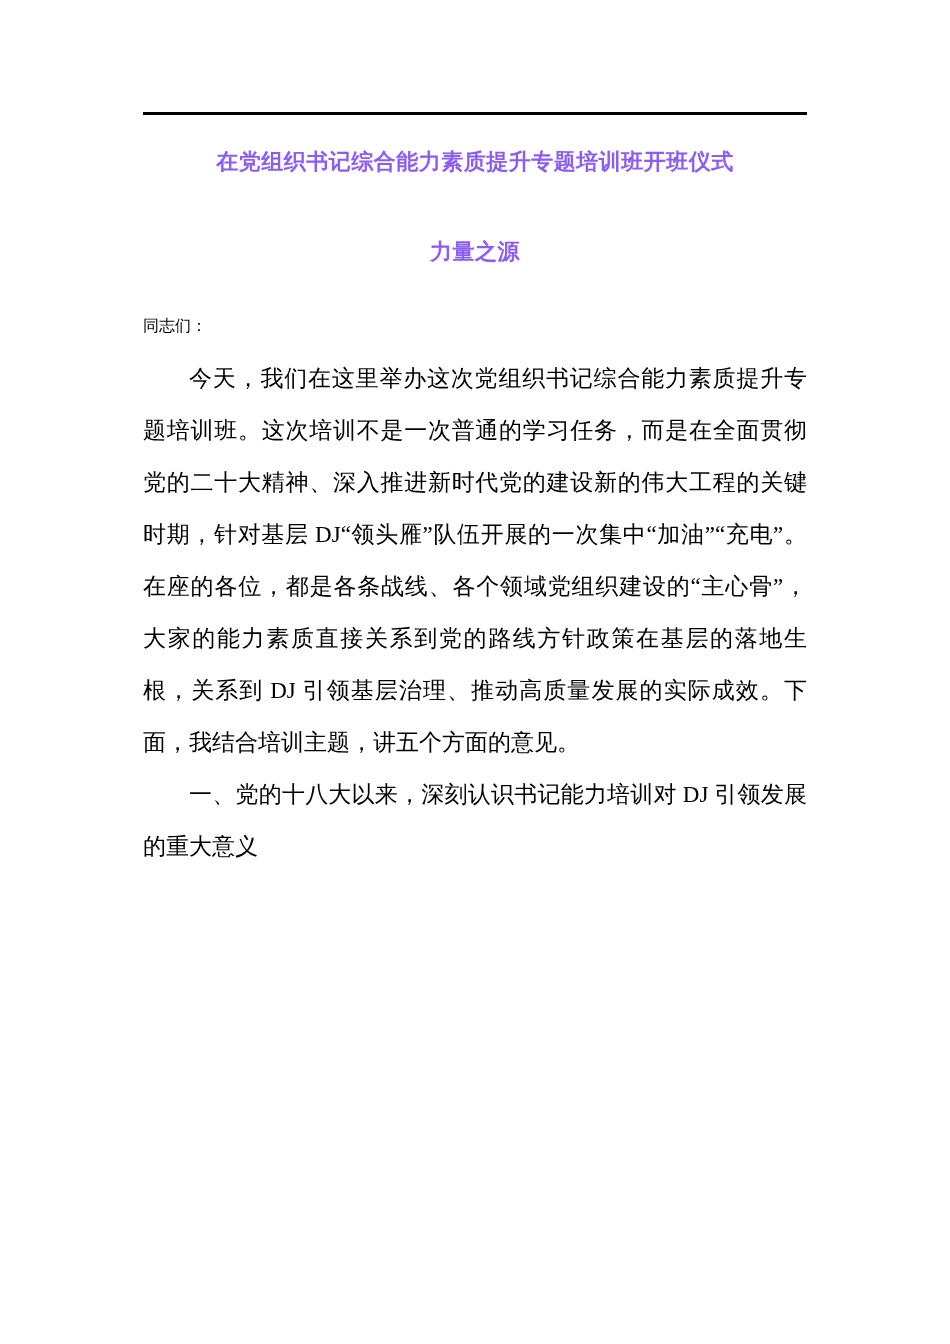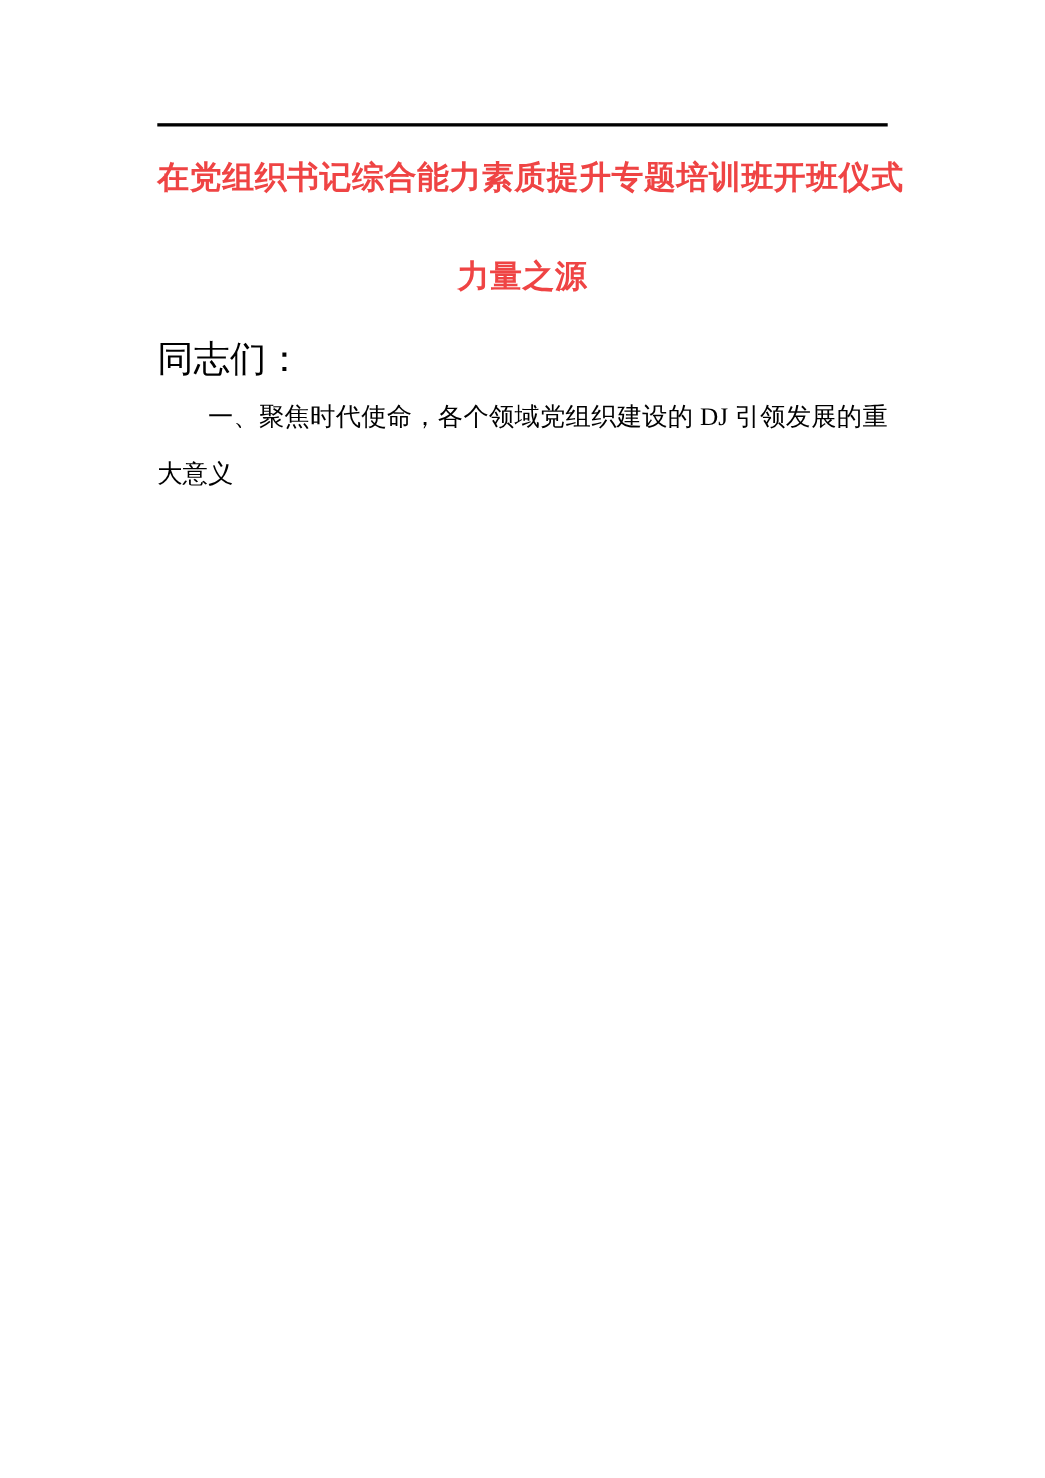--- a/index.html
+++ b/index.html
@@ -18,37 +18,37 @@
     margin-top: 112px;
     height: 0;
     border-top: 3px solid #000000;
   }
 
   
   .title {
     margin: 2px 0 0 0;
     font-family: "Liberation Sans", sans-serif;
     font-weight: 700;
-    font-size: 29px;
-    color: #ef4444;
+    font-size: 22px;
+    color: #8b5cf6;
     text-align: center;
   }
   .title .title-line {
     display: block;
     line-height: 90px;
     white-space: nowrap;
     letter-spacing: 0.5px;
   }
 
   
   .salutation {
     margin: 12px 0 0 0;
     font-family: "Liberation Sans", sans-serif;
     font-weight: 400;
-    font-size: 33px;
+    font-size: 16px;
     line-height: 34px;
     color: #000000;
   }
 
   
   .body { margin-top: 10px; }
   .para {
     margin: 0;
     font-family: "Liberation Serif", serif;
     font-size: 23px;
@@ -69,17 +69,18 @@
     <div class="rule"></div>
 
     <h1 class="title">
       <span class="title-line">在党组织书记综合能力素质提升专题培训班开班仪式</span>
       <span class="title-line">力量之源</span>
     </h1>
 
     <p class="salutation">同志们：</p>
 
     <div class="body" id="paragraphs">
-        <p class="para heading">一、聚焦时代使命，各个领域党组织建设的 DJ 引领发展的重大意义</p>
+        <p class="para body">今天，我们在这里举办这次党组织书记综合能力素质提升专题培训班。这次培训不是一次普通的学习任务，而是在全面贯彻党的二十大精神、深入推进新时代党的建设新的伟大工程的关键时期，针对基层 DJ“领头雁”队伍开展的一次集中“加油”“充电”。在座的各位，都是各条战线、各个领域党组织建设的“主心骨”，大家的能力素质直接关系到党的路线方针政策在基层的落地生根，关系到 DJ 引领基层治理、推动高质量发展的实际成效。下面，我结合培训主题，讲五个方面的意见。</p>
+        <p class="para heading">一、党的十八大以来，深刻认识书记能力培训对 DJ 引领发展的重大意义</p>
       </div>
 
   </div>
 </div>
 
 </body></html>

